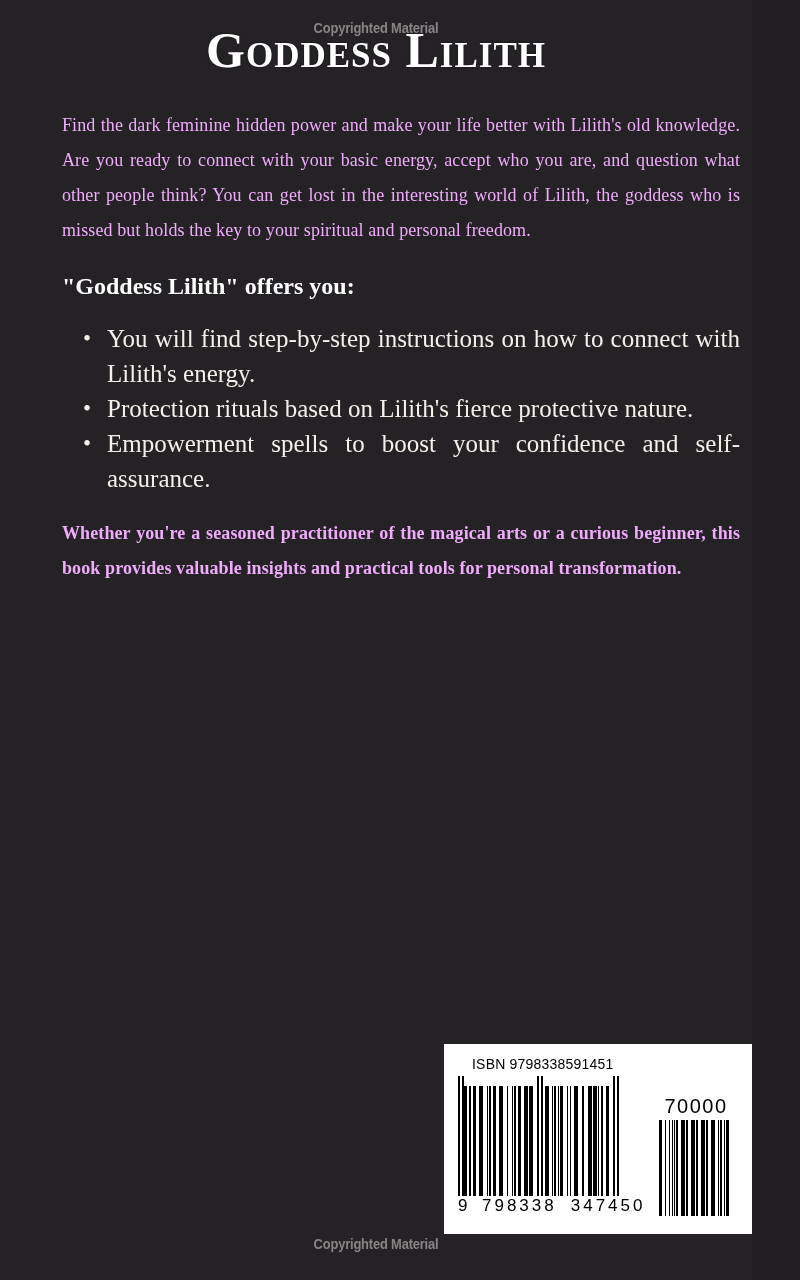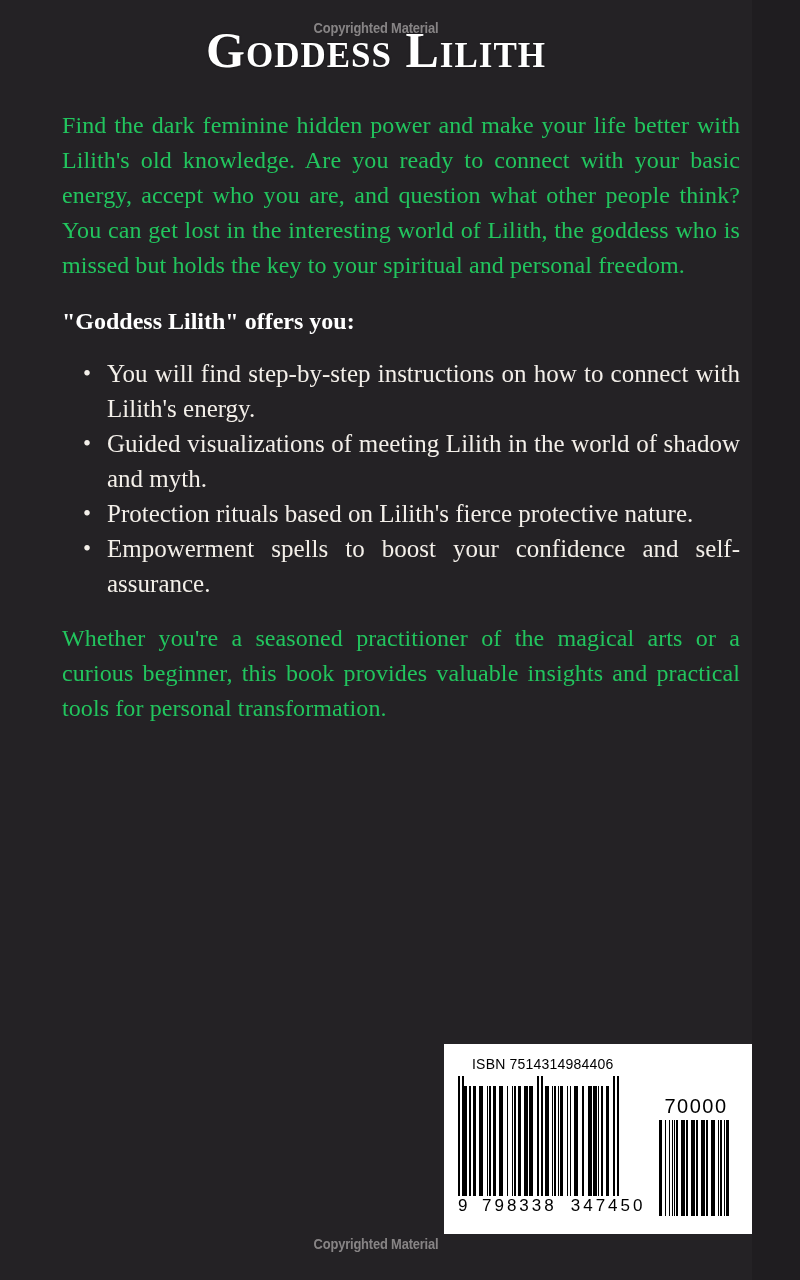--- a/index.html
+++ b/index.html
@@ -55,29 +55,29 @@
   }
 
   
   .body {
     position: absolute;
     top: 108px;
     left: 62px;
     width: 678px;
   }
   .para {
-    font-size: 24px;
+    font-size: 18px;
     line-height: 35px;
     text-align: justify;
     text-justify: inter-word;
     margin: 0 0 22px 0;
-    color: #22c55e;
+    color: #f0abfc;
     letter-spacing: 0.1px;
   }
-  .para:last-child { margin-bottom: 0; }
+  .para:last-child { margin-bottom: 0; font-weight: bold; }
   .offers {
     font-size: 24px;
     line-height: 33px;
     font-weight: 700;
     margin: 22px 0 18px 0;
     color: #ffffff;
   }
   ul.features {
     list-style: none;
     margin: 0 0 20px 0;
@@ -187,31 +187,30 @@
   <div class="title">Goddess Lilith</div>
 
   <div class="body">
 
     <p class="para">Find the dark feminine hidden power and make your life better with Lilith's old knowledge. Are you ready to connect with your basic energy, accept who you are, and question what other people think? You can get lost in the interesting world of Lilith, the goddess who is missed but holds the key to your spiritual and personal freedom.</p>
 
     <p class="offers">"Goddess Lilith" offers you:</p>
 
     <ul class="features">
       <li>You will find step-by-step instructions on how to connect with Lilith's energy.</li>
-      <li>Guided visualizations of meeting Lilith in the world of shadow and myth.</li>
       <li>Protection rituals based on Lilith's fierce protective nature.</li>
       <li>Empowerment spells to boost your confidence and self-assurance.</li>
     </ul>
 
     <p class="para closing">Whether you're a seasoned practitioner of the magical arts or a curious beginner, this book provides valuable insights and practical tools for personal transformation.</p>
   </div>
 
   <div class="barcode-panel">
 
-    <div class="isbn-text">ISBN 7514314984406</div>
+    <div class="isbn-text">ISBN 9798338591451</div>
 
     <div class="barcodes-row">
 
       <div class="ean13">
         <div class="bars" id="ean-bars">
             <span style="width: 2px; height: 120px; background: rgb(0, 0, 0);"></span>
             <span style="width: 2px; height: 120px; background: transparent;"></span>
             <span style="width: 2px; height: 120px; background: rgb(0, 0, 0);"></span>
             <span style="width: 3px; height: 110px; background: rgb(0, 0, 0);"></span>
             <span style="width: 2px; height: 110px; background: transparent;"></span>

